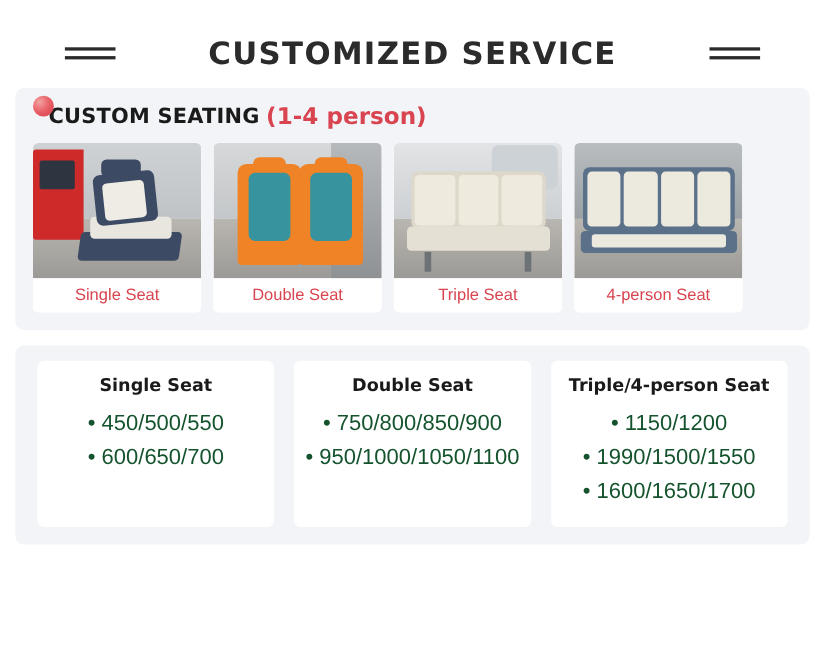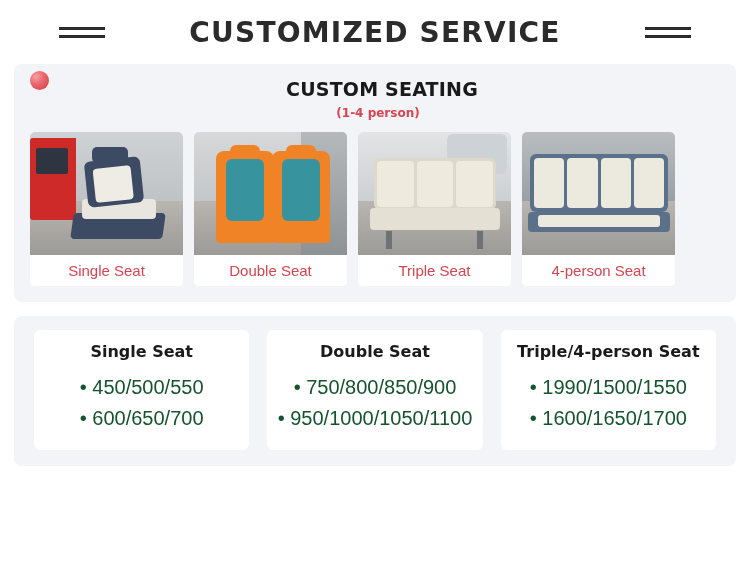--- a/index.html
+++ b/index.html
@@ -8,21 +8,21 @@
     height: 586px;
     background: #ffffff;
     font-family: "Liberation Sans", sans-serif;
     overflow: hidden;
   }
   .page {
     width: 750px;
     height: 586px;
     position: relative;
     background: #ffffff;
-    padding: 0 14px;
+    padding: 16px 14px;
   }
 
   
   .header {
     height: 64px;
     display: flex;
     align-items: center;
     justify-content: center;
     gap: 28px;
     position: relative;
@@ -56,41 +56,40 @@
     padding: 14px 16px 16px 16px;
     margin-bottom: 14px;
   }
   .panel-title-row {
     display: flex;
     align-items: center;
     gap: 6px;
     margin-bottom: 12px;
     position: relative;
     padding-left: 6px;
-    flex-direction: column;
   }
   .dot {
     width: 19px;
     height: 19px;
     border-radius: 50%;
     background: radial-gradient(circle at 32% 30%, #f4a2a2 0%, #e8636a 45%, #d63a46 100%);
     position: absolute;
     left: 0;
     top: -7px;
   }
   .panel-title {
     font-size: 19px;
     font-weight: bold;
     color: #1a1a1a;
     letter-spacing: 0.2px;
     margin-left: 8px;
     font-family: "DejaVu Sans", sans-serif;
   }
   .panel-sub {
-    font-size: 12px;
+    font-size: 21px;
     font-weight: bold;
     color: #d8444f;
     font-family: "DejaVu Sans", sans-serif;
   }
 
   
   .cards {
     display: flex;
     gap: 11px;
   }
@@ -363,20 +362,21 @@
       <div class="wcard">
         <div class="wcard-title">Double Seat</div>
         <div class="wline">• 750/800/850/900</div>
         <div class="wline">• 950/1000/1050/1100</div>
       </div>
 
       <div class="wcard">
         <div class="wcard-title">
           <div>Triple/4-person Seat</div>
         </div>
+        <div class="wline">• 1150/1200</div>
         <div class="wline">• 1990/1500/1550</div>
         <div class="wline">• 1600/1650/1700</div>
       </div>
 
     </div>
   </div>
 
 </div>
 
 </body></html>

